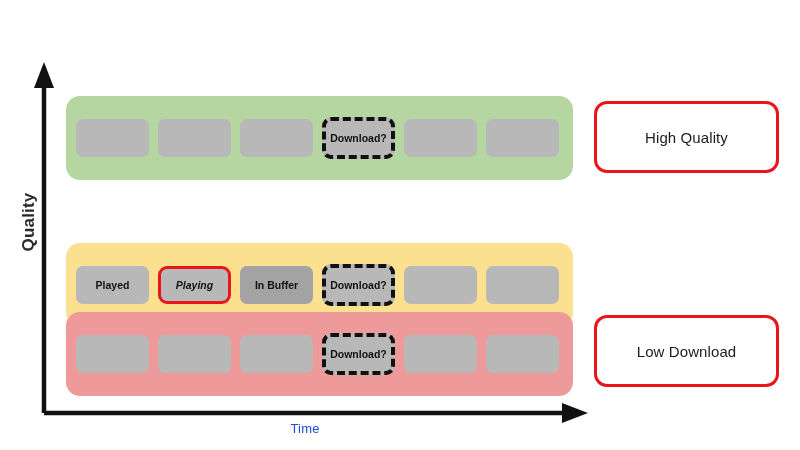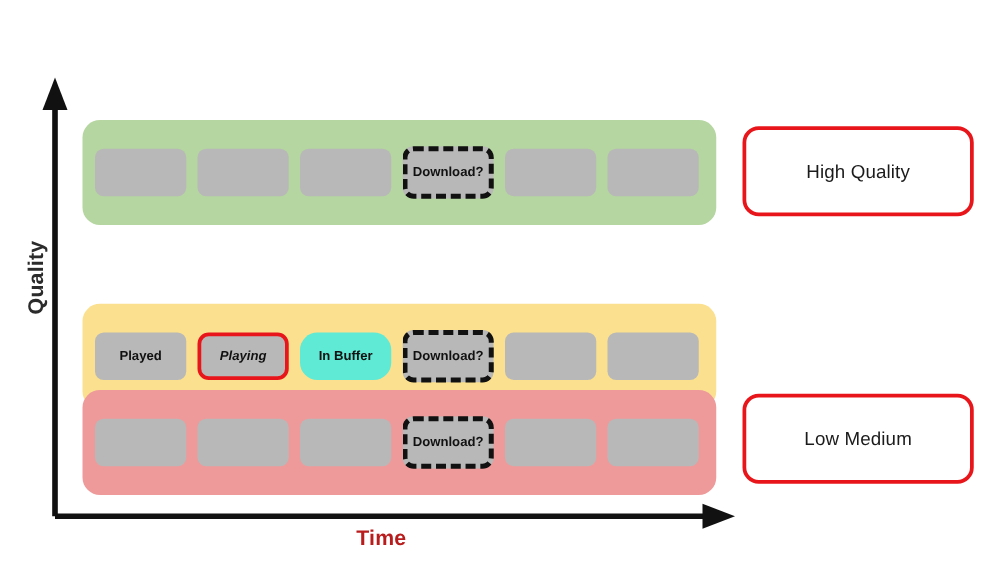--- a/index.html
+++ b/index.html
@@ -32,23 +32,23 @@
     font-size: 17px;
     font-weight: bold;
     color: #2b2b2b;
     letter-spacing: .2px;
   }
   .axis-label-x {
     position: absolute;
     left: 245px; top: 421px;
     width: 120px;
     text-align: center;
-    font-size: 17px;
-    font-weight: bold;
-    color: #b91c1c;
+    font-size: 13px;
+    font-weight: normal;
+    color: #1d4ed8;
     letter-spacing: .2px;
   }
 
   
   .band {
     position: absolute;
     left: 66px;
     width: 507px;
     height: 84px;
     border-radius: 14px;
@@ -150,21 +150,21 @@
     </div>
   </div>
 
   <div class="band medium" style="background: rgb(251, 224, 143);">
     <div class="seg played" style="background: rgb(184, 184, 184);">
       <span class="seg-label">Played</span>
     </div>
     <div class="seg playing" style="background: rgb(184, 184, 184); border-color: rgb(232, 22, 26); font-style: italic;">
       <span class="seg-label">Playing</span>
     </div>
-    <div class="seg buffer" style="background: #5eead4; border-radius: 14px;">
+    <div class="seg buffer" style="background: #a3a3a3;">
       <span class="seg-label">In Buffer</span>
     </div>
     <div class="seg download" style="background: rgb(184, 184, 184); border-color: rgb(17, 17, 17);">
       <span class="seg-label">Download?</span>
     </div>
     <div class="seg blank" style="background: rgb(184, 184, 184);">
       
     </div>
     <div class="seg blank" style="background: rgb(184, 184, 184);">
       
@@ -189,16 +189,16 @@
     </div>
     <div class="seg blank" style="background: rgb(184, 184, 184);">
       
     </div>
   </div>
 
   <div class="qbox high" style="border-color: rgb(232, 22, 26);">
     <span>High Quality</span>
   </div>
   <div class="qbox low" style="border-color: rgb(232, 22, 26);">
-    <span>Low Medium</span>
+    <span>Low Download</span>
   </div>
 
 </div>
 
 </body></html>

